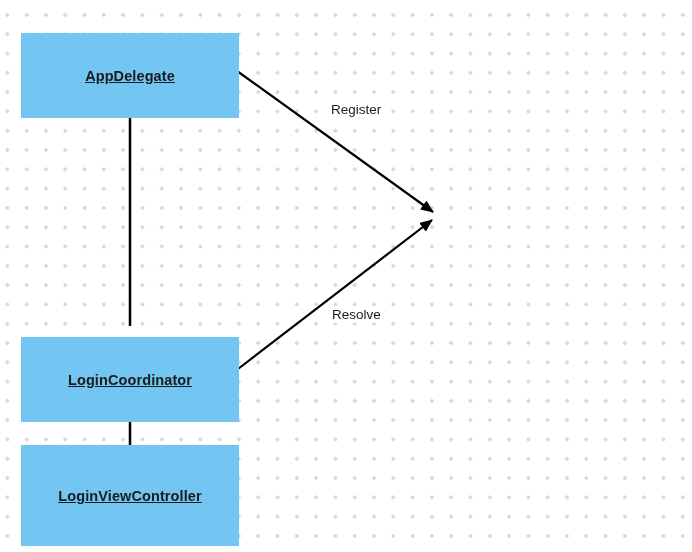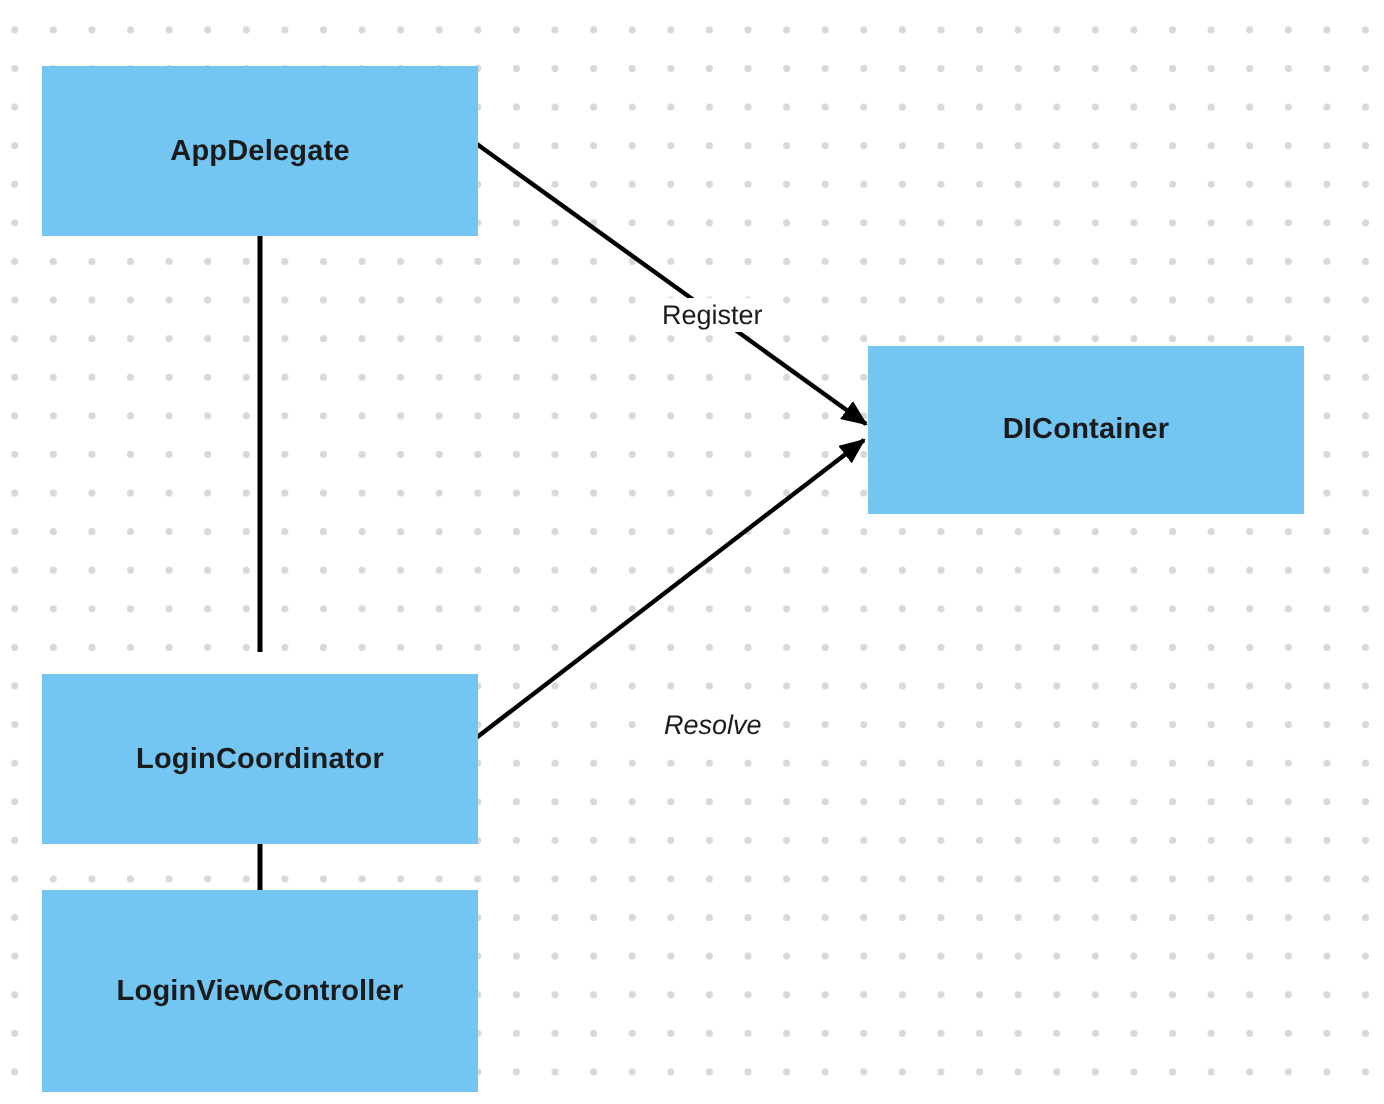--- a/index.html
+++ b/index.html
@@ -31,34 +31,34 @@
     background: #73c5f2;
     color: #1b1b1d;
     font-size: 14.5px;
     font-weight: 700;
     display: flex;
     align-items: center;
     justify-content: center;
     text-align: center;
     letter-spacing: 0.1px;
     cursor: default;
+    text-decoration: underline;
   }
   .node-appdelegate        { left: 21px;  top: 33px;  width: 218px; height: 85px; }
   .node-dicontainer        { left: 434px; top: 173px; width: 218px; height: 84px; }
   .node-logincoordinator   { left: 21px;  top: 325px; width: 218px; height: 85px; }
   .node-loginviewcontroller{ left: 21px;  top: 445px; width: 218px; height: 101px; }
   .edge-label {
     position: absolute;
     color: #1b1b1d;
     font-size: 13.5px;
     font-weight: 400;
     background: #ffffff;
     padding: 1px 3px;
     white-space: nowrap;
-    margin-top: 48px;
   }
   .edge-label-register { left: 328px; top: 101px; }
   .edge-label-resolve  { left: 329px; top: 306px; }
 </style>
 </head>
 <body>
 
 <div class="canvas">
 
   <svg class="edge-svg" viewBox="0 0 692 552" xmlns="http://www.w3.org/2000/svg">
@@ -72,23 +72,22 @@
 
     <line x1="238" y1="369" x2="432" y2="220" stroke="#000000" stroke-width="2.2" marker-end="url(#arrowhead)"></line>
 
     <line x1="130" y1="118" x2="130" y2="326" stroke="#000000" stroke-width="2.5"></line>
 
     <line x1="130" y1="410" x2="130" y2="446" stroke="#000000" stroke-width="2.5"></line>
   </svg>
 
   <div class="node node-appdelegate" style="background-color: rgb(115, 197, 242); color: rgb(27, 27, 29);">AppDelegate</div>
 
-  <div class="node node-dicontainer" style="background-color: rgb(115, 197, 242); color: rgb(27, 27, 29);">DIContainer</div>
 
   <div class="node node-logincoordinator" style="background-color: rgb(115, 197, 242); color: rgb(27, 27, 29); margin-top: 12px;">LoginCoordinator</div>
 
   <div class="node node-loginviewcontroller" style="background-color: rgb(115, 197, 242); color: rgb(27, 27, 29);">LoginViewController</div>
 
   <div class="edge-label edge-label-register" style="color: rgb(27, 27, 29);">Register</div>
 
-  <div class="edge-label edge-label-resolve" style="color: rgb(27, 27, 29); font-style: italic;">Resolve</div>
+  <div class="edge-label edge-label-resolve" style="color: rgb(27, 27, 29);">Resolve</div>
 
 </div>
 
 </body></html>

